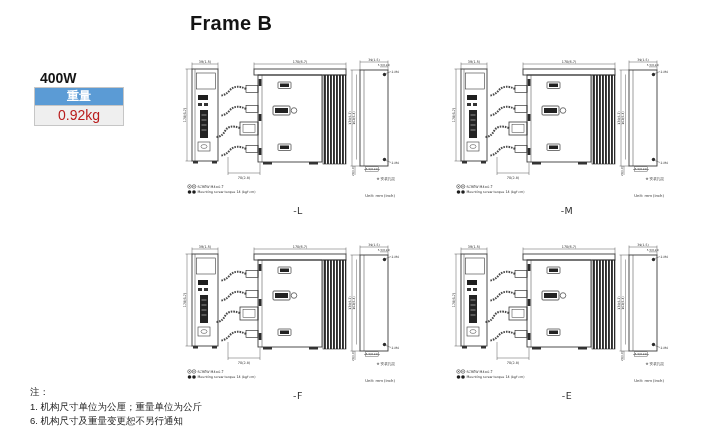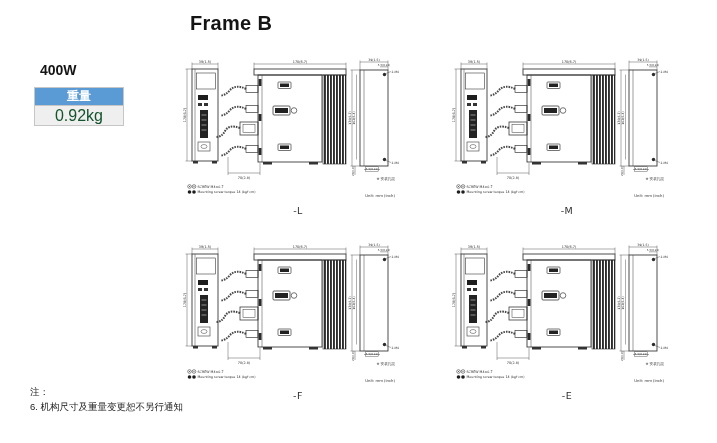--- a/index.html
+++ b/index.html
@@ -5,32 +5,32 @@
   html,body{margin:0;padding:0;background:#fff;}
   .page{
     position:relative;width:717px;height:434px;background:#ffffff;overflow:hidden;
     font-family:"Liberation Sans", sans-serif;color:#151515;
   }
   .page-title{
     position:absolute;left:190px;top:12px;font-size:20px;font-weight:bold;
     letter-spacing:.3px;color:#141414;
   }
   .power-label{
-    position:absolute;left:40px;top:62px;font-size:14px;font-weight:bold;color:#141414;
+    position:absolute;left:40px;top:70px;font-size:14px;font-weight:bold;color:#141414;
   }
   .weight-table{
     position:absolute;left:34px;top:87px;width:88px;text-align:center;
     border:1px solid #c6c6c6;background:#fff;
   }
   .weight-header{
     background:#5b9bd5;color:#ffffff;font-weight:bold;font-size:12px;
     height:17px;line-height:17px;border-bottom:1px solid #c6c6c6;
   }
   .weight-value{
-    background:#efefef;color:#14532d;font-size:16px;height:19px;line-height:19px;
+    background:#efefef;color:#b91c1c;font-size:14px;height:19px;line-height:19px;
   }
   .notes{
     position:absolute;left:30px;top:385px;font-size:9.5px;color:#222;line-height:14.5px;
   }
   .quadrant{position:absolute;width:264px;height:168px;}
   .q0{left:183px;top:56px}
   .q1{left:452px;top:56px}
   .q2{left:183px;top:241px}
   .q3{left:452px;top:241px}
   svg{display:block}
@@ -586,16 +586,17 @@
         <text x="14.5" y="137.3" font-size="3.3" text-anchor="start">Mounting screw torque 14 (kgf·cm)</text>
       </g>
 
       <text x="115" y="158" font-size="9.5" text-anchor="middle" fill="#333" letter-spacing=".5">-E</text>
     </svg>
   </div>
 </div>
 
   <div class="notes">
     <div>注：</div>
+    <div>1. 机构尺寸单位为公厘；重量单位为公斤</div>
     <div>6. 机构尺寸及重量变更恕不另行通知</div>
   </div>
 
 </div>
 
 </body></html>

